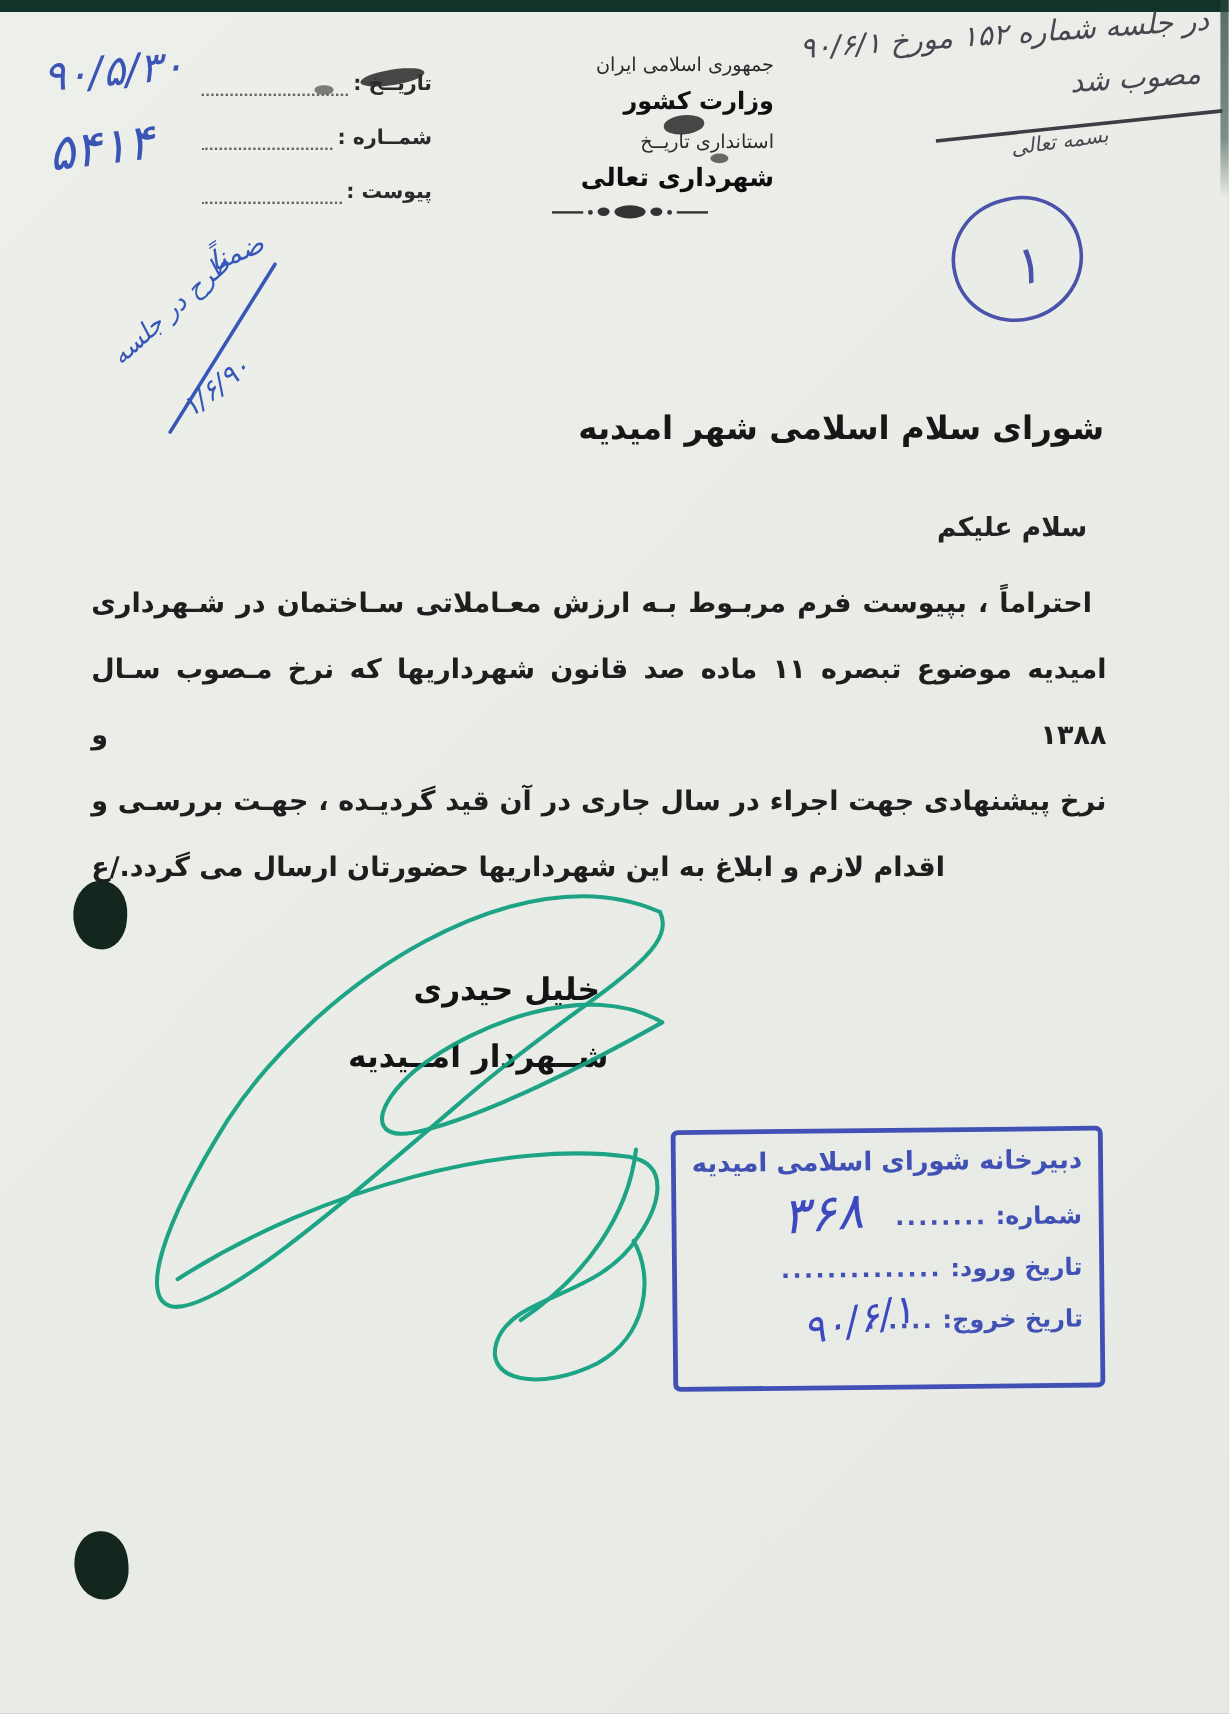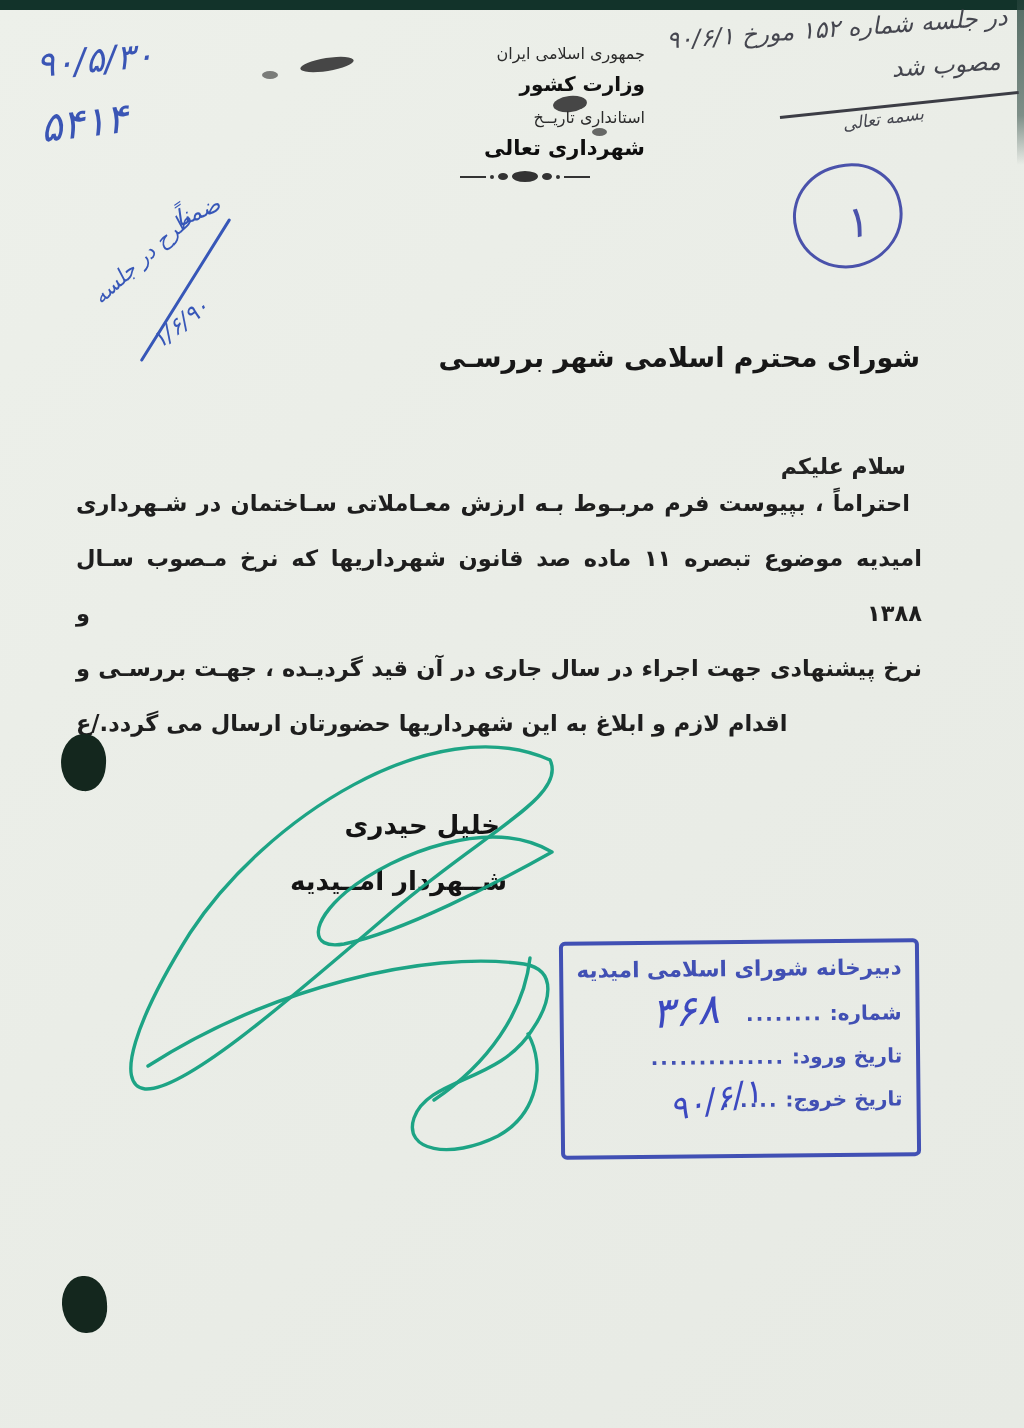--- a/index.html
+++ b/index.html
@@ -53,21 +53,21 @@
 
   
   .side-note{position:absolute;left:86px;top:198px;width:215px;height:175px;color:#3757b8;font-style:italic;}
   .sn-a{position:absolute;left:88px;top:0px;font-size:23px;transform:rotate(-22deg);white-space:nowrap;}
   .sn-b{position:absolute;left:-6px;top:48px;font-size:21px;transform:rotate(-42deg);white-space:nowrap;}
   .sn-c{position:absolute;left:62px;top:112px;font-size:23px;transform:rotate(-38deg);white-space:nowrap;direction:ltr;}
   .sn-stroke{position:absolute;left:98px;top:8px;width:2.6px;height:168px;background:#3757b8;transform:rotate(32deg);border-radius:2px;}
 
   
   .recipient{position:absolute;right:104px;top:342px;font-size:27px;font-weight:bold;color:#171717;direction:rtl;}
-  .salutation{position:absolute;right:118px;top:428px;font-size:22px;font-weight:600;color:#222;direction:rtl;margin-top:26px;}
+  .salutation{position:absolute;right:118px;top:428px;font-size:22px;font-weight:600;color:#222;direction:rtl;}
   .body{position:absolute;right:102px;left:76px;top:476px;direction:rtl;
     font-size:22.5px;font-weight:600;color:#1e1e1e;line-height:55px;}
   .body .ln{white-space:nowrap;}
   .body .just{text-align:justify;text-align-last:justify;white-space:normal;}
   .body .first{padding-right:12px;}
   .body .last{text-align:left;}
 
   
   .hole{position:absolute;width:45px;height:57px;background:#14271e;border-radius:50% 50% 46% 54%;}
   .hole.h1{left:61px;top:734px;transform:rotate(4deg);}
@@ -120,20 +120,34 @@
         <span class="dt"></span>
         <span class="ln"></span>
     </div>
   </div>
 
   <div class="smudge sm1"></div>
   <div class="smudge sm1b"></div>
   <div class="smudge sm2"></div>
   <div class="smudge sm3"></div>
 
+  <div class="meta">
+    <div class="meta-row">
+      <span class="meta-label">تاریــخ :</span>
+      <span class="meta-leader"></span>
+    </div>
+    <div class="meta-row">
+      <span class="meta-label">شمــاره :</span>
+      <span class="meta-leader"></span>
+    </div>
+    <div class="meta-row">
+      <span class="meta-label">پیوست :</span>
+      <span class="meta-leader"></span>
+    </div>
+  </div>
   <div class="hand hw-date">۹۰/۵/۳۰</div>
   <div class="hand hw-number">۵۴۱۴</div>
 
   <div class="top-note">
     <div class="tn-1">در جلسه شماره ۱۵۲ مورخ ۹۰/۶/۱</div>
     <div class="tn-2">مصوب شد</div>
     <div class="tn-line"></div>
     <div class="tn-besmele">بسمه تعالی</div>
   </div>
 
@@ -141,21 +155,21 @@
     <span>۱</span>
   </div>
 
   <div class="side-note">
     <div class="sn-a">ضمناً</div>
     <div class="sn-b">طرح در جلسه</div>
     <div class="sn-c">۱/۶/۹۰</div>
     <div class="sn-stroke"></div>
   </div>
 
-  <div class="recipient">شورای محترم اسلامی شهر بررسـی</div>
+  <div class="recipient">شورای سلام اسلامی شهر امیدیه</div>
   <div class="salutation">سلام علیکم</div>
 
   <div class="body">
     <div class="ln just first">احتراماً ، بپیوست فرم مربـوط بـه ارزش معـاملاتی سـاختمان در شـهرداری</div>
     <div class="ln just">امیدیه موضوع تبصره ۱۱ ماده صد قانون شهرداریها که نرخ مـصوب سـال ۱۳۸۸ و</div>
     <div class="ln just">نرخ پیشنهادی جهت اجراء در سال جاری در آن قید گردیـده ، جهـت بررسـی و</div>
     <div class="ln last">اقدام لازم و ابلاغ به این شهرداریها حضورتان ارسال می گردد./ع</div>
   </div>
 
   <div class="hole h1"></div>

